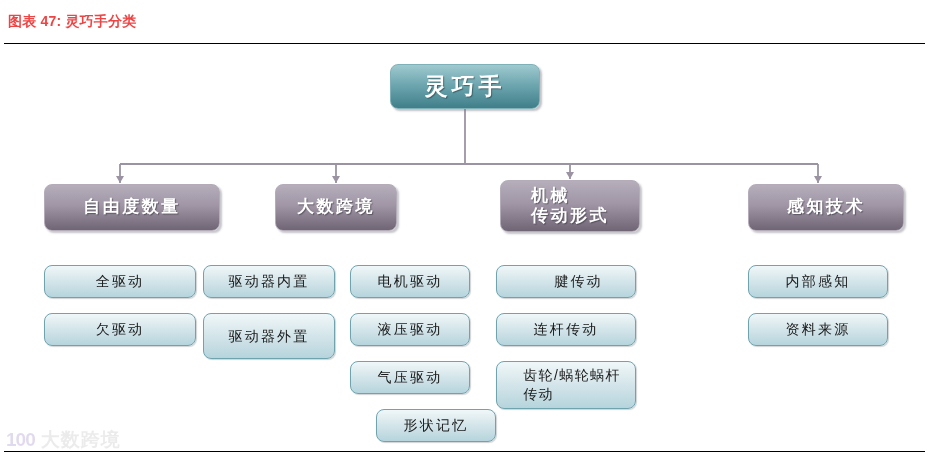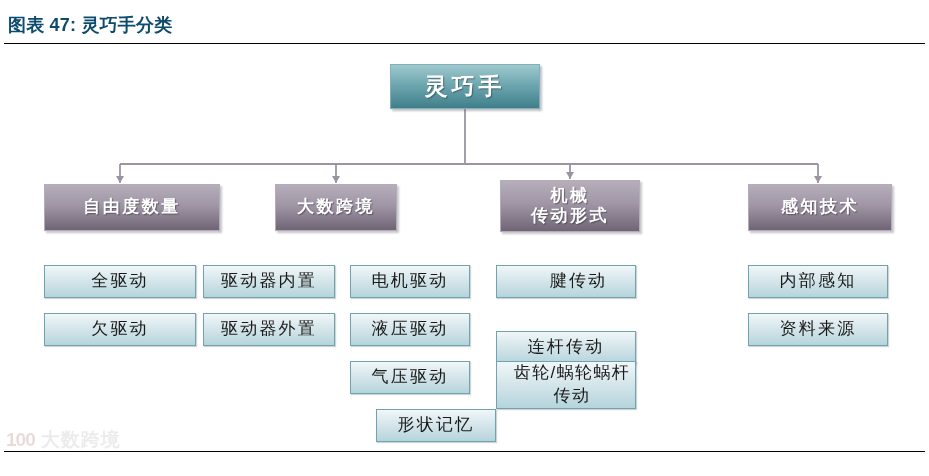--- a/index.html
+++ b/index.html
@@ -16,23 +16,23 @@
     height: 476px;
     background: #ffffff;
     overflow: hidden;
   }
 
   
   #chart-title {
     position: absolute;
     left: 8px;
     top: 13px;
-    font-size: 18px;
-    font-weight: bold;
-    color: #0c4a6e;
+    font-size: 14px;
+    font-weight: bold;
+    color: #ef4444;
     letter-spacing: 0.2px;
     white-space: nowrap;
   }
   #title-rule {
     position: absolute;
     left: 4px;
     top: 43px;
     width: 921px;
     height: 0;
     border-top: 1.6px solid #000000;
@@ -67,21 +67,21 @@
     height: 26px;
     display: flex;
     align-items: center;
     gap: 6px;
     opacity: 0.16;
     pointer-events: none;
   }
   #watermark .wm-mark {
     font-size: 19px;
     font-weight: bold;
-    color: #7f1d1d;
+    color: #4c1d95;
     letter-spacing: -1px;
   }
   #watermark .wm-text {
     font-size: 19px;
     font-weight: bold;
     color: #8a8a8a;
     letter-spacing: 1px;
   }
 
   
@@ -100,22 +100,22 @@
     height: 405px;
   }
 
   
   .node {
     position: absolute;
     box-sizing: border-box;
     display: flex;
     align-items: center;
     justify-content: center;
-    text-align: center;
     line-height: 1.18;
+    border-radius: 8px;
   }
 
   .node-root {
     background: linear-gradient(180deg, #9fc9cf 0%, #6fa7b0 45%, #3f7f8a 100%);
     border: 1px solid #7fb2b8;
     box-shadow: 2px 2px 2px rgba(120,120,130,0.45);
     color: #ffffff;
     font-size: 23px;
     font-weight: bold;
     letter-spacing: 4px;
@@ -131,21 +131,21 @@
     font-weight: bold;
     letter-spacing: 2.5px;
     text-shadow: 1px 1px 1px rgba(60,55,65,0.6);
   }
 
   .node-leaf {
     background: linear-gradient(180deg, #f0f7f9 0%, #dceaee 35%, #b6d4dc 100%);
     border: 1px solid #6fa3ae;
     box-shadow: 1px 1px 1px rgba(140,145,150,0.4);
     color: #1a1a1a;
-    font-size: 17px;
+    font-size: 14px;
     font-weight: normal;
     letter-spacing: 2.2px;
   }
   .node-leaf.two-line {
     line-height: 1.35;
     letter-spacing: 1.4px;
     padding-left: 12px;
   }
 </style>
 </head>
@@ -193,21 +193,21 @@
         <div class="node node-l2" style="left: 275px; top: 140px; width: 122px; height: 47px;">
           <div>
             <div>大数跨境</div>
           </div>
         </div>
         <div class="node node-leaf" style="left: 203px; top: 221px; width: 132px; height: 33px;">
           <div>
             <div>驱动器内置</div>
           </div>
         </div>
-        <div class="node node-leaf" style="left: 203px; top: 269px; width: 132px; height: 33px;">
+        <div class="node node-leaf" style="left: 203px; top: 269px; width: 132px; height: 46px;">
           <div>
             <div>驱动器外置</div>
           </div>
         </div>
         <div class="node node-leaf" style="left: 350px; top: 221px; width: 120px; height: 33px;">
           <div>
             <div>电机驱动</div>
           </div>
         </div>
         <div class="node node-leaf" style="left: 350px; top: 269px; width: 120px; height: 33px;">
@@ -229,32 +229,32 @@
           <div>
             <div>机械</div>
             <div>传动形式</div>
           </div>
         </div>
         <div class="node node-leaf" style="left: 496px; top: 221px; width: 140px; height: 33px; padding-left: 25px;">
           <div>
             <div>腱传动</div>
           </div>
         </div>
-        <div class="node node-leaf" style="left: 496px; top: 287px; width: 140px; height: 33px;">
+        <div class="node node-leaf" style="left: 496px; top: 269px; width: 140px; height: 33px;">
           <div>
             <div>连杆传动</div>
           </div>
         </div>
         <div class="node node-leaf two-line" style="left: 496px; top: 317px; width: 140px; height: 48px;">
           <div>
             <div>齿轮/蜗轮蜗杆</div>
             <div>传动</div>
           </div>
         </div>
-        <div class="node node-l2" style="left: 748px; top: 140px; width: 144px; height: 47px;">
+        <div class="node node-l2" style="left: 748px; top: 140px; width: 156px; height: 47px;">
           <div>
             <div>感知技术</div>
           </div>
         </div>
         <div class="node node-leaf" style="left: 748px; top: 221px; width: 140px; height: 33px;">
           <div>
             <div>内部感知</div>
           </div>
         </div>
         <div class="node node-leaf" style="left: 748px; top: 269px; width: 140px; height: 33px;">

